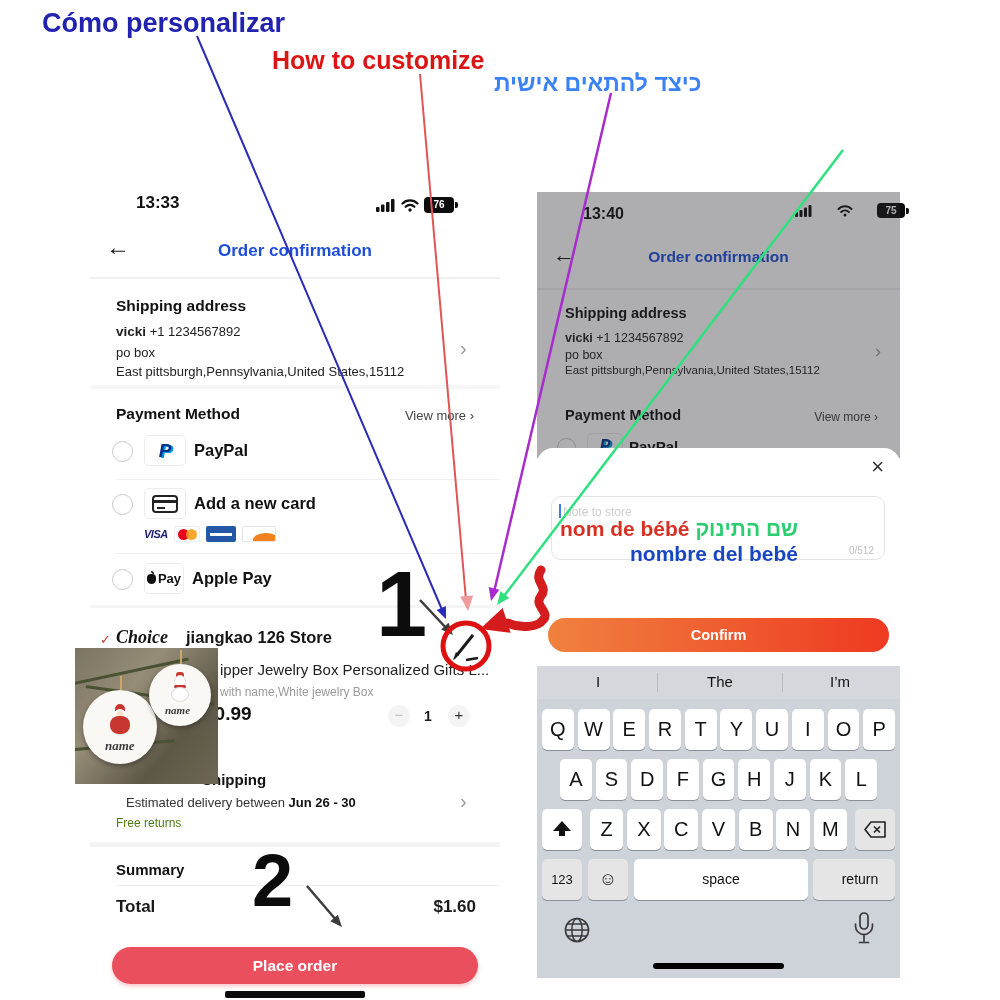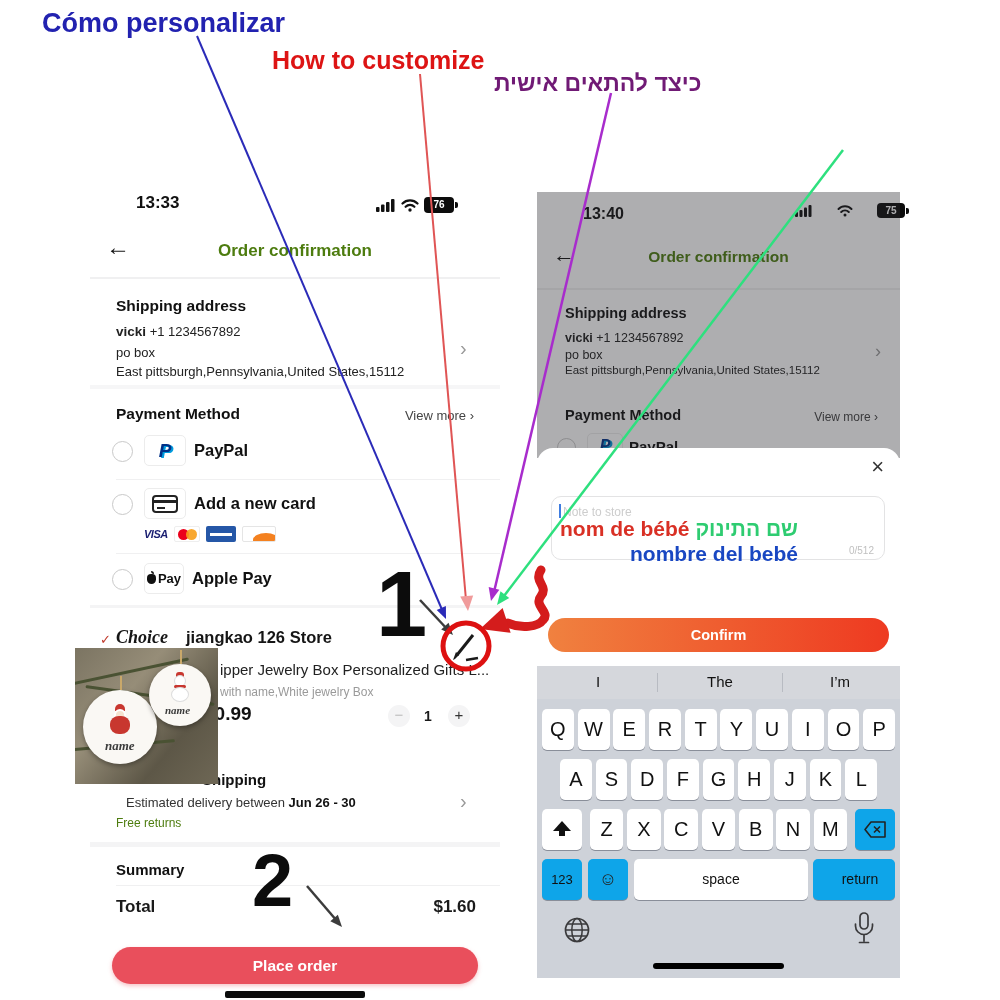--- a/index.html
+++ b/index.html
@@ -5,30 +5,30 @@
   * { margin:0; padding:0; box-sizing:border-box; }
   html,body { background:#fff; }
   body { font-family:"Liberation Sans", sans-serif; color:#1a1a1a; }
   .canvas { position:relative; width:1000px; height:1000px; background:#fff; overflow:hidden; margin:0 auto; }
   .abs { position:absolute; }
 
   
   .ann { font-weight:bold; white-space:nowrap; }
   .ann-es { left:42px; top:8px;  font-size:27px; color:#2222b0; }
   .ann-en { left:272px; top:46px; font-size:25px; color:#dd1414; }
-  .ann-he { left:494px; top:70px; font-size:23px; color:#701a75; }
+  .ann-he { left:494px; top:70px; font-size:23px; color:#3b82f6; }
   .ann-fr { left:678px; top:114px; font-size:25px; color:#2ee07e; }
   .step-num { font-weight:900; color:#0c0c0c; line-height:1; z-index:30; }
   .step-1 { left:376px; top:558px; font-size:92px; }
   .step-2 { left:252px; top:844px; font-size:74px; }
 
   
   .time { font-weight:bold; font-size:17px; color:#111; }
   .nav-back { font-size:24px; color:#111; }
-  .nav-title { font-weight:bold; font-size:17px; color:#4d7c0f; text-align:center; }
+  .nav-title { font-weight:bold; font-size:17px; color:#1d4ed8; text-align:center; }
   .sec-title { font-weight:bold; font-size:15.5px; color:#111; }
   .chev { color:#9a9a9a; font-size:20px; line-height:1; }
   .hr { background:#f0f0f1; }
   .radio { width:21px; height:21px; border:1.5px solid #c9c9c9; border-radius:50%; background:#fff; }
   .paybox { border:1px solid #ececec; border-radius:5px; background:#fff; display:flex; align-items:center; justify-content:center; }
   .statusbar { display:flex; align-items:center; gap:5px; }
   .battery { position:relative; width:30px; height:16px; background:#0c0c0c; border-radius:4px; color:#fff; font-size:10px; font-weight:bold; text-align:center; line-height:16px; }
   .battery:after { content:""; position:absolute; right:-4px; top:5px; width:3px; height:6px; background:#0c0c0c; border-radius:0 2px 2px 0; }
 
   
@@ -108,21 +108,21 @@
     background:linear-gradient(90deg,#f0813f 0%,#ee3a21 100%); color:#fff; font-weight:bold; font-size:14.5px; text-align:center; line-height:34px; }
 
   
   .kb { left:0; top:474px; width:363px; height:312px; background:#ced2d9; z-index:4; }
   .sugg { left:0; top:0; width:363px; height:33px; background:#d5d7dc; }
   .sugg-item { top:7px; font-size:15px; color:#111; text-align:center; width:80px; }
   .sugg-div { top:7px; width:1px; height:19px; background:#b8bbc2; }
   .krow { left:0; width:363px; height:41px; display:flex; justify-content:space-between; }
   .key { height:41px; background:#fff; border-radius:5px; box-shadow:0 1px 0 #898e99; text-align:center; line-height:41px; font-size:20px; color:#111; }
   .key-l { flex:1 1 0; margin:0 1.9px; }
-  .key-dark { background:#0ea5e9; }
+  .key-dark { background:#e5e5e5; }
   .key-sm { font-size:13px; }
   .shift-shape { display:inline-block; position:relative; width:18px; height:15px; }
   .shift-shape .tri { position:absolute; top:0; left:0; width:0; height:0; border-left:9px solid transparent; border-right:9px solid transparent; border-bottom:10px solid #111; }
   .shift-shape .stem { position:absolute; top:9px; left:6px; width:6px; height:6px; background:#111; }
   .homebar-r { left:116px; top:297px; width:131px; height:6px; background:#000; border-radius:3px; }
 
   
   .overlay-svg { left:0; top:0; z-index:60; pointer-events:none; }
 </style>
 </head>

